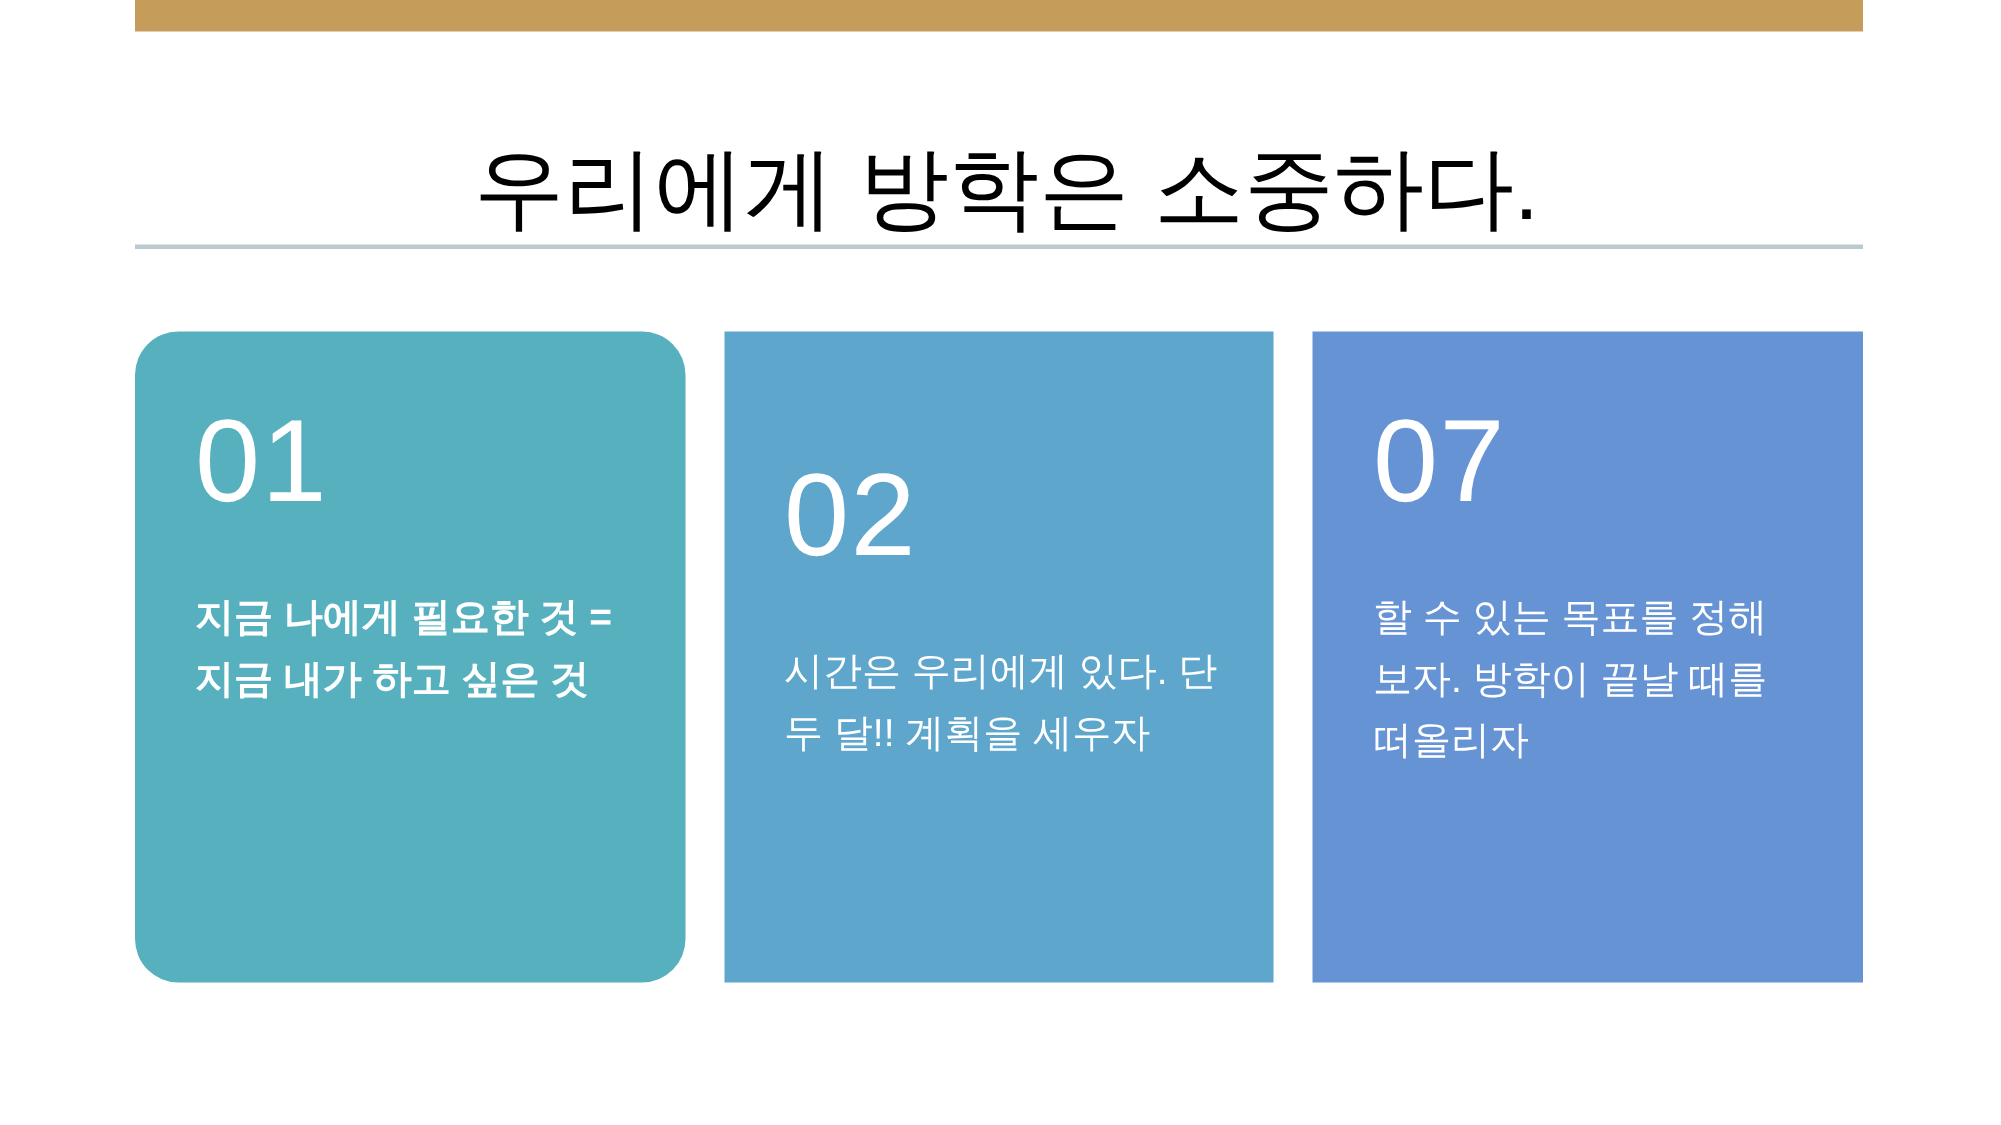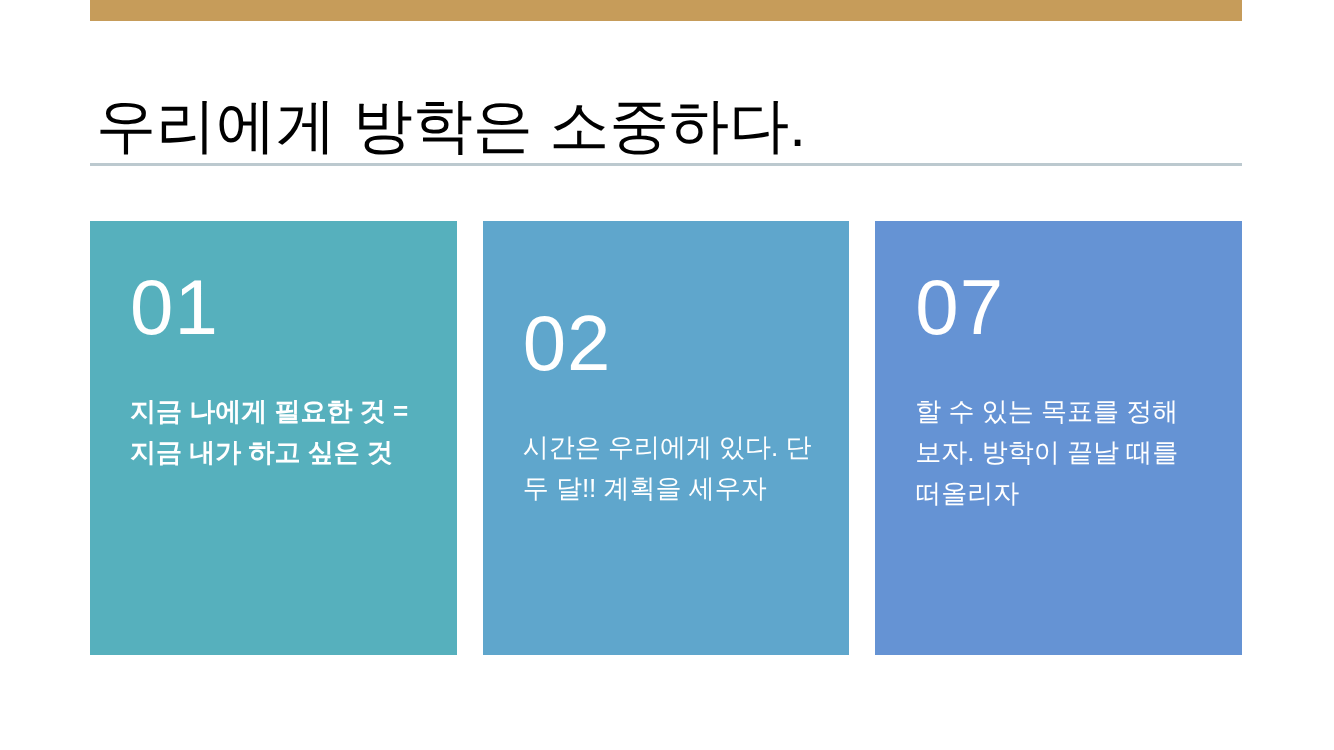--- a/index.html
+++ b/index.html
@@ -37,20 +37,21 @@
     position: absolute;
     left: 96px;
     top: 48px;
     width: 1150px;
     font-size: 60px;
     line-height: 76px;
     font-weight: 400;
     color: #000000;
     letter-spacing: 0px;
     white-space: nowrap;
+    text-align: center;
   }
 
   
   .divider {
     position: absolute;
     left: 90px;
     top: 163px;
     width: 1152px;
     height: 3px;
     background: #bcc9cf;
@@ -102,21 +103,21 @@
 <div class="slide" style="background: rgb(255, 255, 255);">
 
   <div class="accent-bar" style="background: rgb(198, 156, 90);"></div>
 
   <h1 class="title" style="color: rgb(0, 0, 0);">우리에게 방학은 소중하다.</h1>
 
   <div class="divider" style="background: rgb(188, 201, 207);"></div>
 
   <div class="cards">
 
-    <div class="card" style="background: rgb(86, 176, 189);">
+    <div class="card" style="background: rgb(86, 176, 189); border-radius: 29px;">
       <div class="card-number" style="color: rgb(255, 255, 255);">01</div>
       <p class="card-body" style="color: rgb(255, 255, 255); font-weight: bold;">지금 나에게 필요한 것 = 지금 내가 하고 싶은 것</p>
     </div>
 
     <div class="card" style="background: rgb(95, 166, 204);">
       <div class="card-number" style="color: rgb(255, 255, 255); margin-top: 36px;">02</div>
       <p class="card-body" style="color: rgb(255, 255, 255);">시간은 우리에게 있다. 단 두 달!! 계획을 세우자</p>
     </div>
 
     <div class="card" style="background: rgb(101, 147, 212);">

